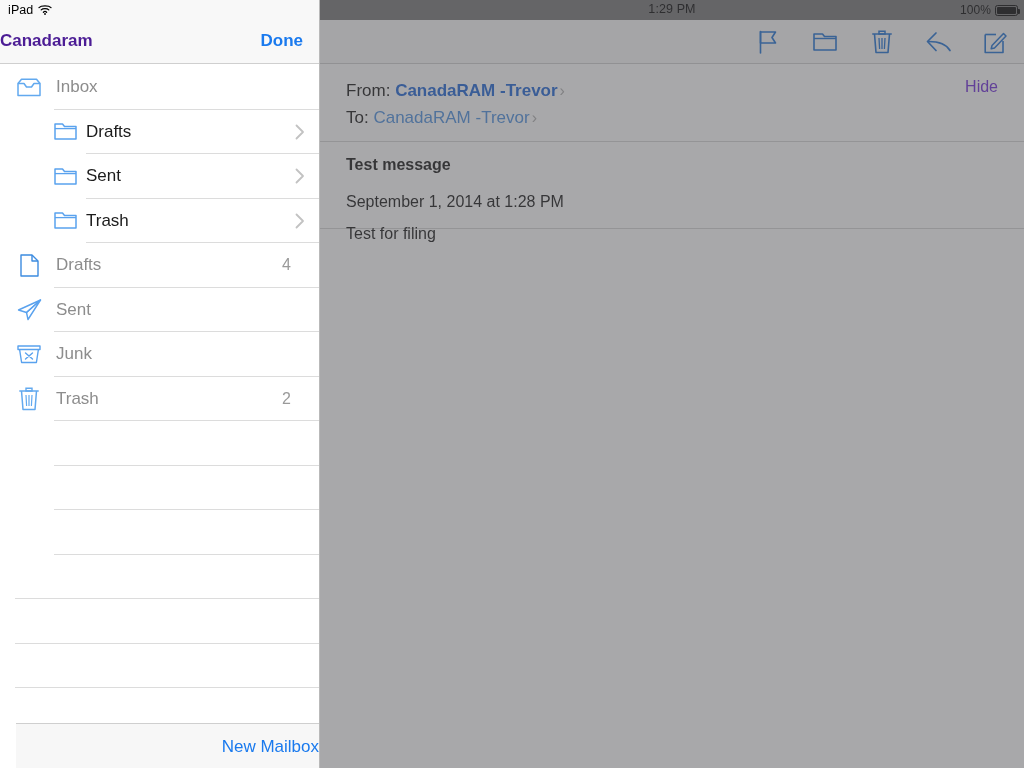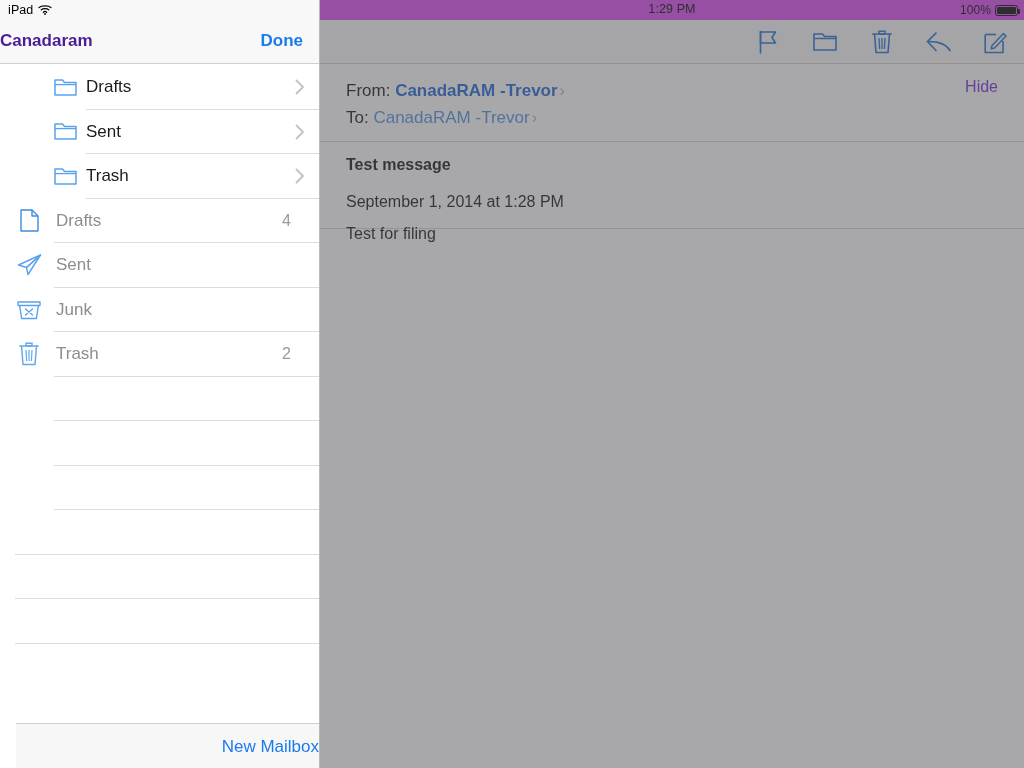--- a/index.html
+++ b/index.html
@@ -27,21 +27,21 @@
     top: 0;
     width: 704px;
     height: 768px;
     background: #ffffff;
   }
 
   #detail-statusbar {
     position: absolute;
     left: 0; top: 0;
     width: 704px; height: 20px;
-    background: #d946ef;
+    background: #737373;
   }
   #detail-clock {
     position: absolute;
     left: 0; top: 2px;
     width: 704px;
     text-align: center;
     font-size: 12.5px;
     color: #000;
     font-weight: 500;
     letter-spacing: 0.1px;
@@ -408,20 +408,30 @@
       </span>
     </div>
 
     <div id="sb-navbar">
       <div id="sb-title">Canadaram</div>
       <div id="done-button">Done</div>
     </div>
 
     <div id="mailbox-list">
 
+      <div class="mb-row level0">
+        <span class="mb-icon">
+          <svg width="24" height="19" viewBox="0 0 24 19">
+            <path d="M1,5.5 L1,17.5 L23,17.5 L23,5.5 L17,5.5 L14.5,9 L9.5,9 L7,5.5 Z" stroke="#62a9ef" stroke-width="1.5" fill="none" stroke-linejoin="round"></path>
+            <path d="M1,5.5 L4.5,1.2 L19.5,1.2 L23,5.5" stroke="#62a9ef" stroke-width="1.5" fill="none" stroke-linejoin="round"></path>
+          </svg>
+        </span>
+        <span class="mb-label">Inbox</span>
+        <span class="sep"></span>
+      </div>
 
       <div class="mb-row level1">
         <span class="mb-icon">
           <svg width="23" height="19" viewBox="0 0 23 19">
             <path d="M1,4.5 L1,17 L22,17 L22,4.5 L10.5,4.5 L8.5,2 L1,2 Z" stroke="#5aa2ee" stroke-width="1.5" fill="none" stroke-linejoin="round"></path>
             <path d="M1,6.6 L22,6.6" stroke="#5aa2ee" stroke-width="1.3" fill="none"></path>
           </svg>
         </span>
         <span class="mb-label dark">Drafts</span>
         <span class="mb-chev">

